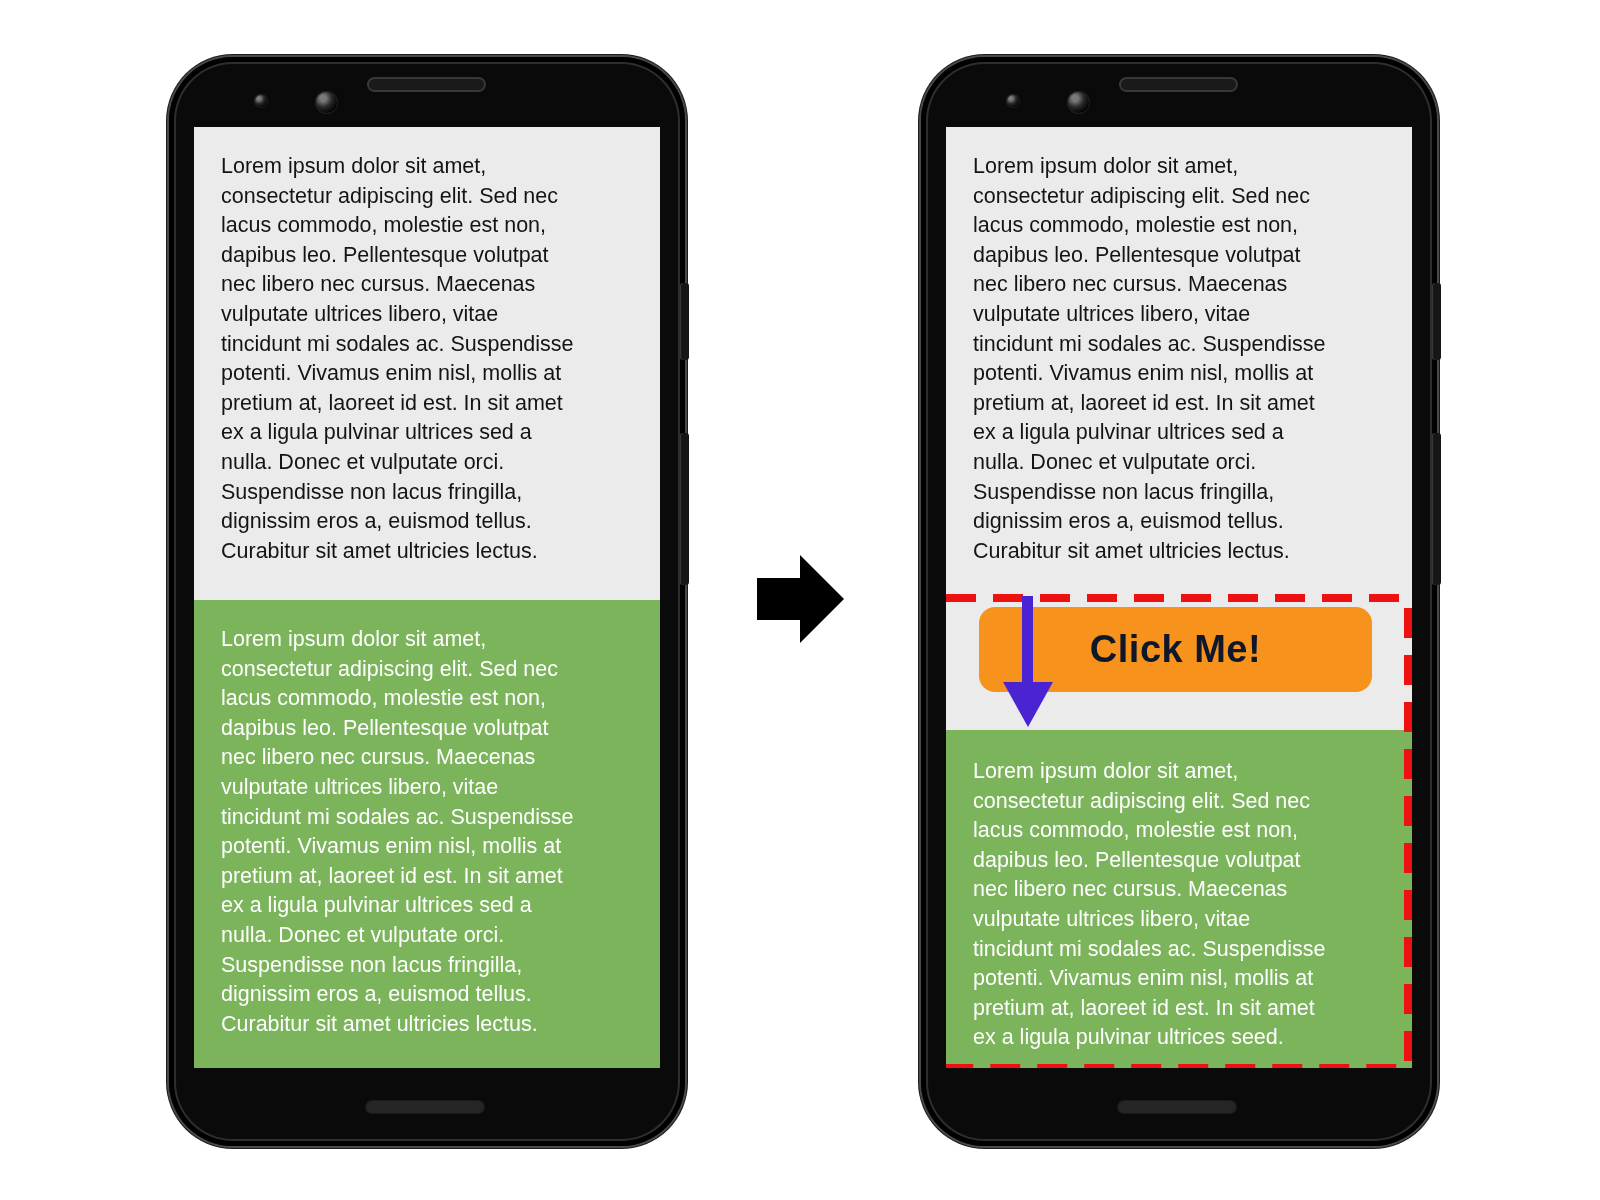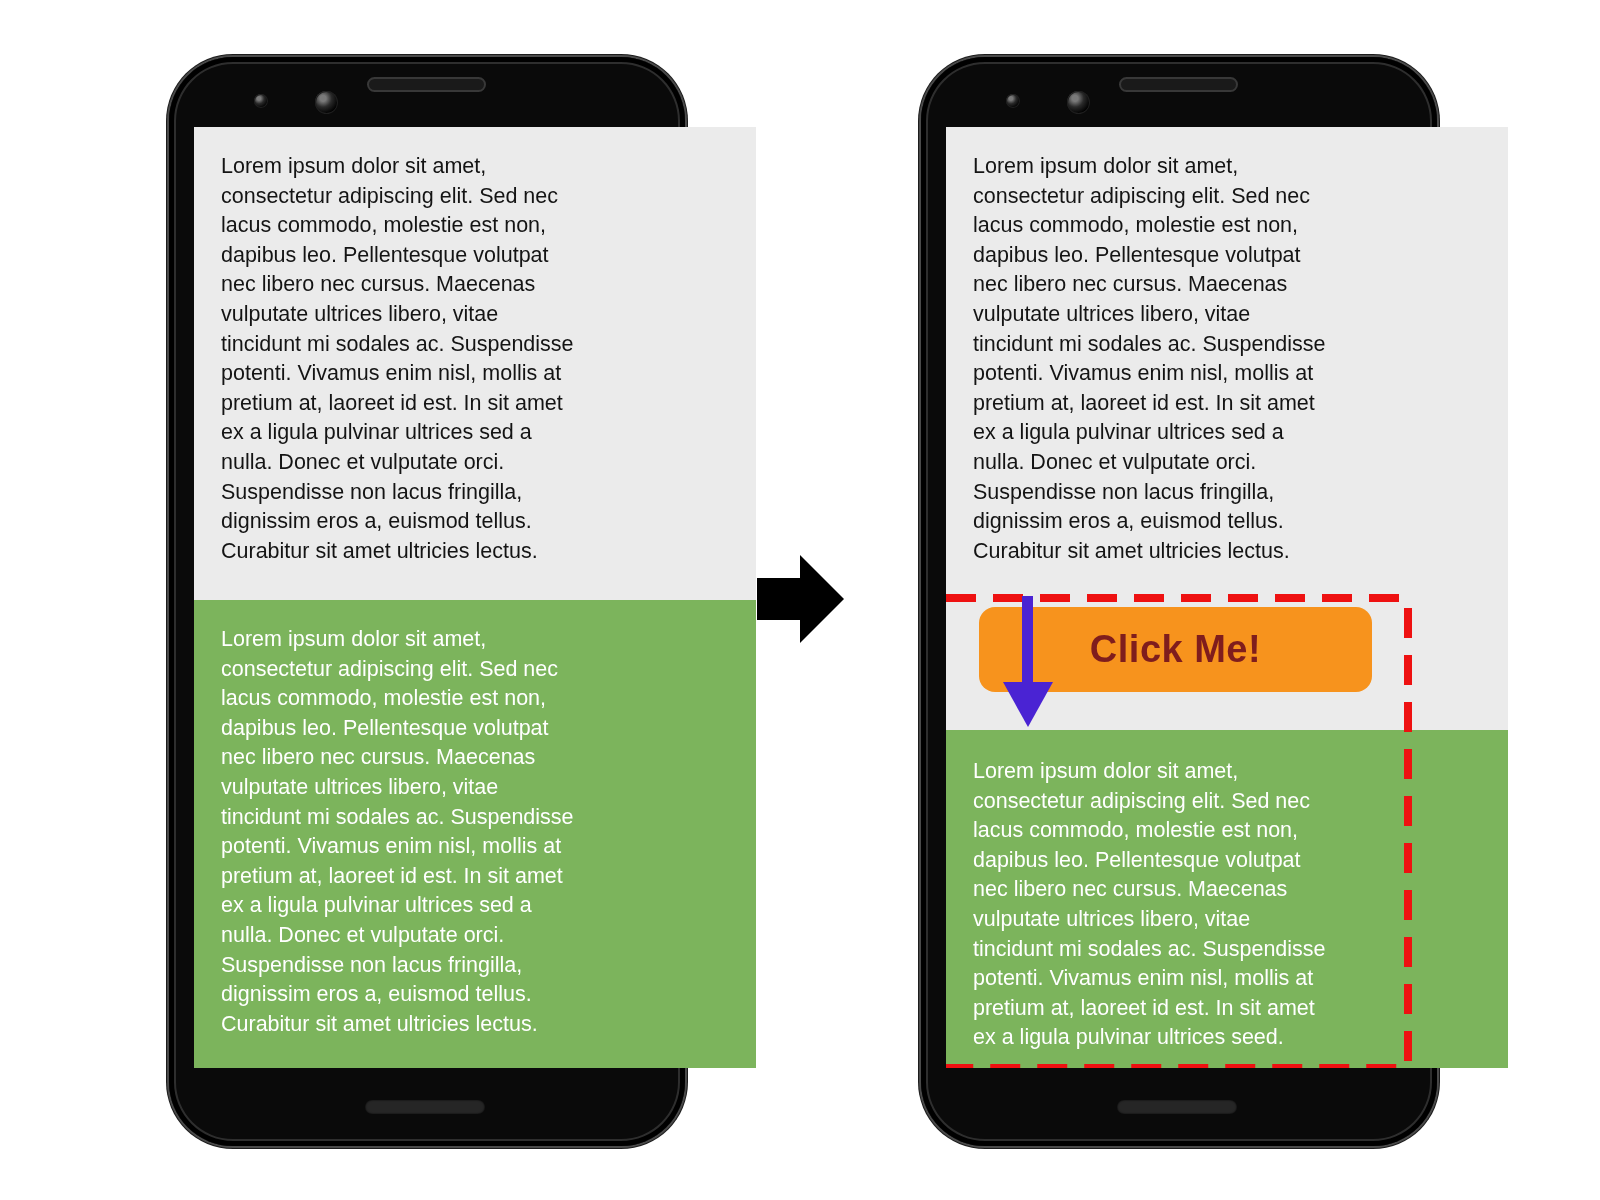--- a/index.html
+++ b/index.html
@@ -31,36 +31,36 @@
     position:absolute; left:198px; top:20px; width:119px; height:15px;
     background:#1a1a1a; border:2px solid #383838; border-radius:9px;
   }
   .speaker-bottom {
     position:absolute; left:196px; top:1043px; width:120px; height:14px;
     background:#262626; border-radius:8px; box-shadow: inset 0 0 2px #000;
   }
 
   
   .screen {
-    position:absolute; left:25px; top:70px; width:562px; height:941px;
+    position:absolute; left:25px; top:70px; width:466px; height:941px;
     background:#ebebeb; overflow:hidden; display:flex; flex-direction:column;
   }
   .sec { padding:25px 18px 0 27px; font-size:21.5px; line-height:29.6px; }
   .sec p { white-space:pre-line; }
   .sec-plain { background:#ebebeb; color:#141414; flex:0 0 auto; }
   .phone.left  .sec-plain { height:473px; }
   .phone.right .sec-plain { height:603px; position:relative; }
   .sec-green { background:#7cb45c; color:#ffffff; flex:1 1 auto; }
   .phone.right .sec-green { padding-top:27px; }
 
   
   .click-btn {
     position:absolute; left:33px; top:480px; width:393px; height:85px;
     background:#f7931d; border:none; border-radius:16px;
-    color:#7f1d1d; font-weight:bold; font-size:38px;
+    color:#0f172a; font-weight:bold; font-size:38px;
     font-family:"Liberation Sans", sans-serif;
     display:flex; align-items:center; justify-content:center;
     z-index:1; cursor:pointer; letter-spacing:0.5px;
   }
   .highlight-box { position:absolute; left:-8px; top:467px; width:478px; height:478px; z-index:2; pointer-events:none; }
   .drop-arrow    { position:absolute; left:55px; top:466px; width:54px; height:136px; z-index:3; pointer-events:none; }
 
   
   .transition-arrow { position:absolute; left:757px; top:555px; width:87px; height:88px; }
 </style>

